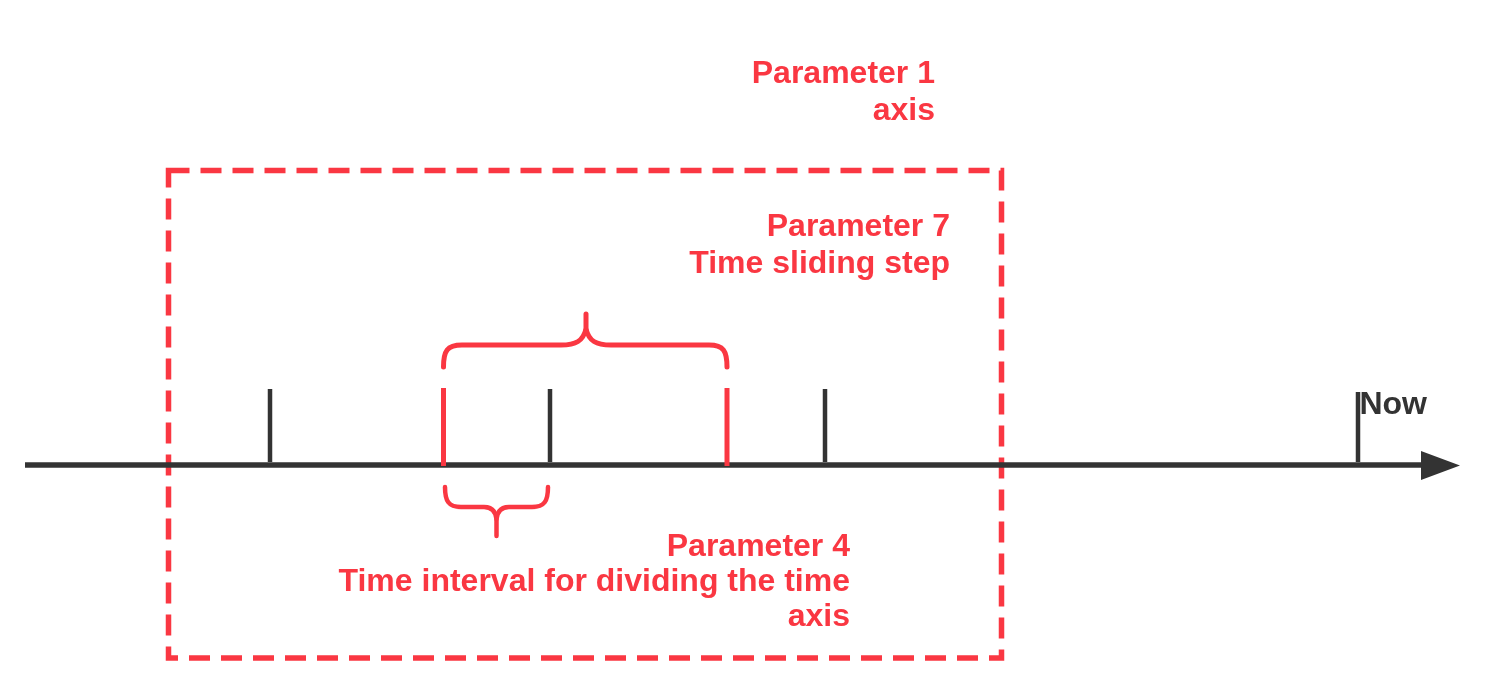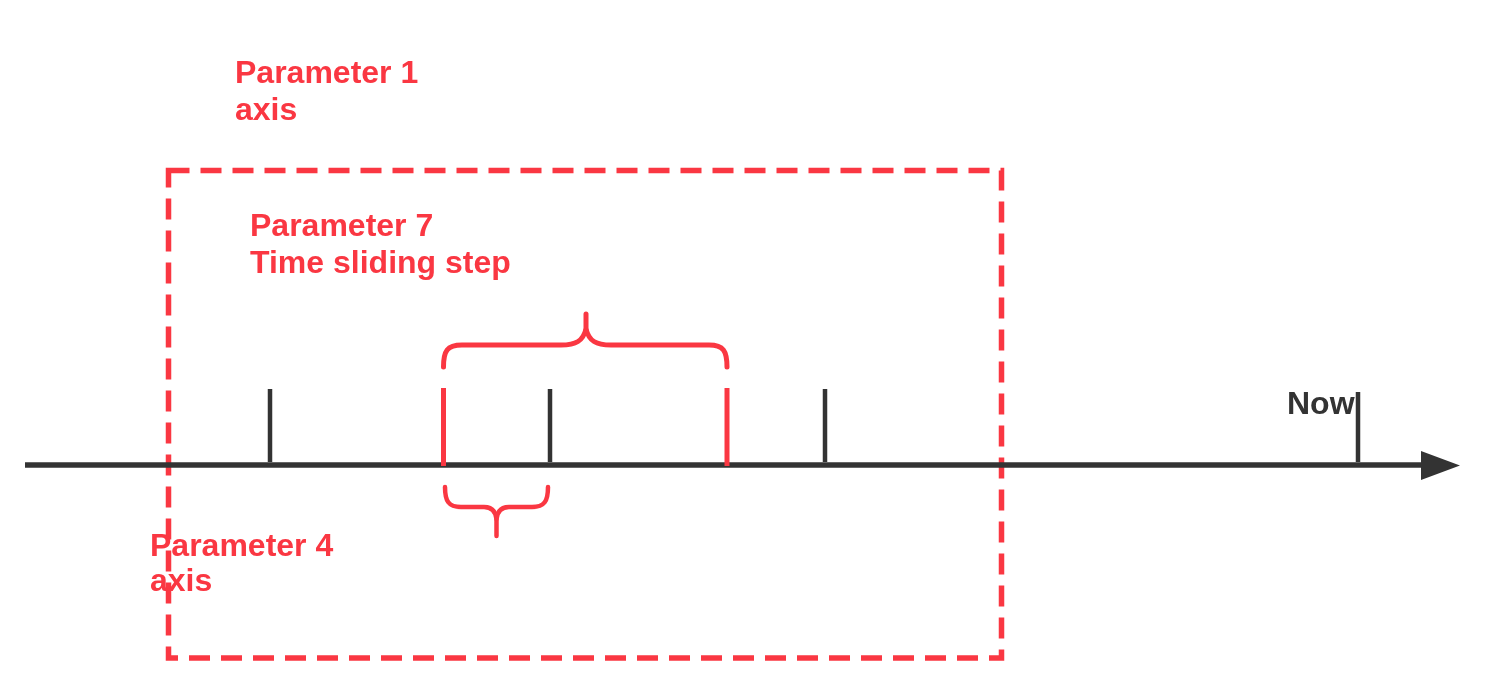--- a/index.html
+++ b/index.html
@@ -17,21 +17,21 @@
   }
   .diagram-svg{position:absolute;left:0;top:0;}
   .shape-red{stroke:var(--accent-red);fill:none;}
   .shape-dark{stroke:var(--axis-dark);}
   .fill-dark{fill:var(--axis-dark);stroke:none;}
   .lbl{
     position:absolute;
     font-weight:bold;
     font-size:32px;
     line-height:37px;
-    text-align:left;
+    text-align:right;
     white-space:nowrap;
     user-select:none;
   }
   .lbl-red{color:var(--accent-red);}
   .lbl-dark{color:var(--axis-dark);}
   .lbl-param2{line-height:35px;}
 </style>
 </head>
 <body>
 
@@ -70,18 +70,19 @@
     <div>axis</div>
   </div>
 
   <div class="lbl lbl-red" style="left:250px;top:207px;width:700px;">
     <div>Parameter 7</div>
     <div>Time sliding step</div>
   </div>
 
   <div class="lbl lbl-red lbl-param2" style="left:150px;top:528px;width:700px;">
     <div>Parameter 4</div>
+    <div>Time interval for dividing the time</div>
     <div>axis</div>
   </div>
 
   <div class="lbl lbl-dark" style="left:1287px;top:338px;width:140px;margin-top:47px;">Now</div>
 
 </div>
 
 </body></html>

